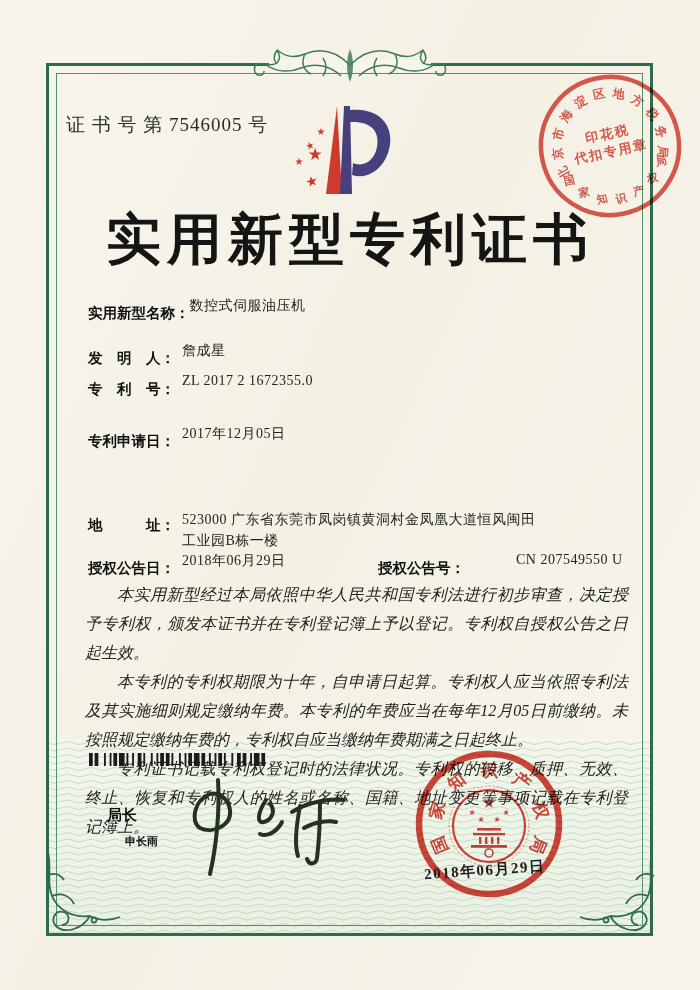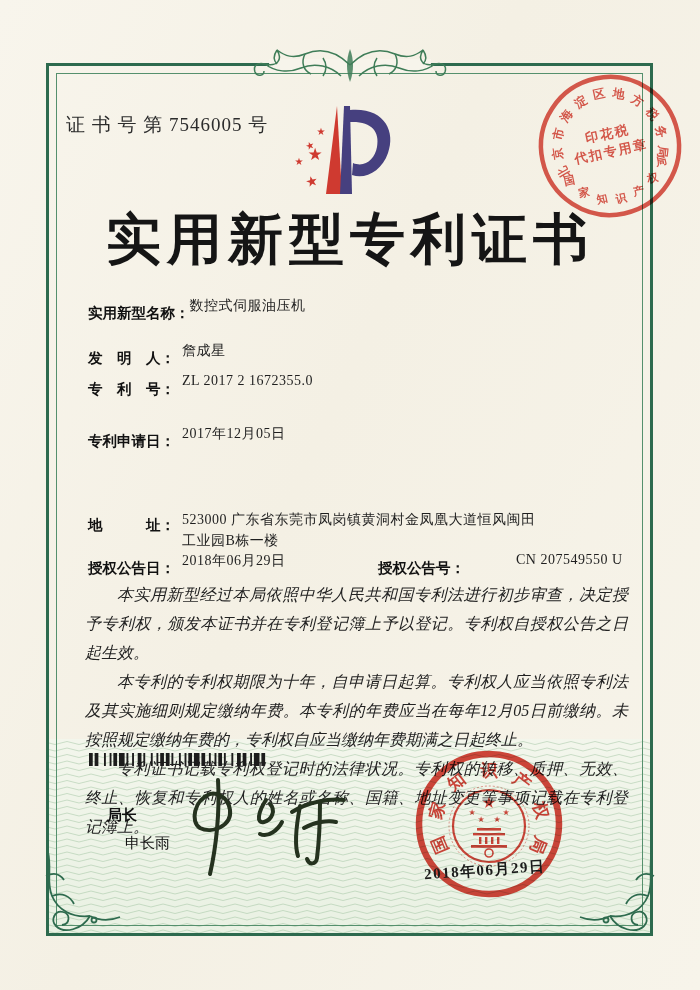--- a/index.html
+++ b/index.html
@@ -43,21 +43,21 @@
   .body-text{position:absolute;left:85px;top:580px;width:543px;z-index:3;
              font-size:16px;line-height:29px;text-align:justify;color:#222;
              font-style:italic;}
   .body-text p{margin:0;text-indent:2em;}
 
   
   .barcode{position:absolute;left:89px;top:752px;width:178px;height:13px;z-index:3;}
   .barcode svg{width:178px;height:13px;fill:#1c1c1c;}
   .issuer-title{position:absolute;left:91px;top:806px;font-size:15px;font-weight:700;
                 font-family:"Liberation Sans",sans-serif;color:#111;z-index:3;margin-left:16px;}
-  .issuer-name{position:absolute;left:89px;top:834px;font-size:15px;font-weight:400;
+  .issuer-name{position:absolute;left:89px;top:834px;font-size:11px;font-weight:700;
                font-family:"Liberation Sans",sans-serif;color:#111;z-index:3;padding-left:36px;}
   .signature{position:absolute;left:180px;top:772px;width:175px;height:108px;z-index:3;}
   .signature path{stroke:#25321f;stroke-width:4;fill:none;stroke-linecap:round;}
 
   .seal{position:absolute;left:411px;top:746px;width:156px;height:156px;z-index:4;
         opacity:.93;mix-blend-mode:multiply;}
   .seal-ring{fill:none;stroke:#d4392e;stroke-width:6.5;}
   .seal-char{fill:#d4392e;font-size:17px;font-weight:bold;
              font-family:"Liberation Sans",sans-serif;}
   .emblem{stroke:#d4392e;fill:none;}

